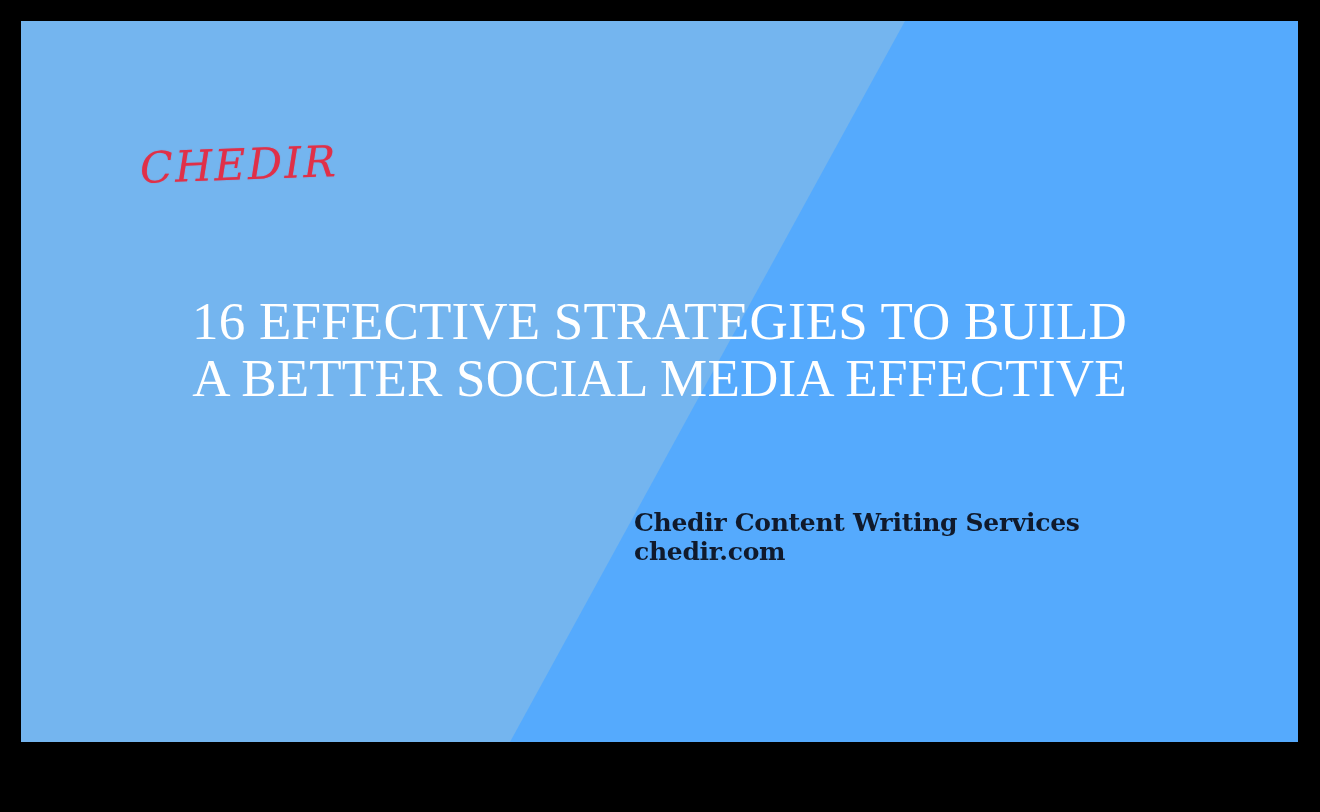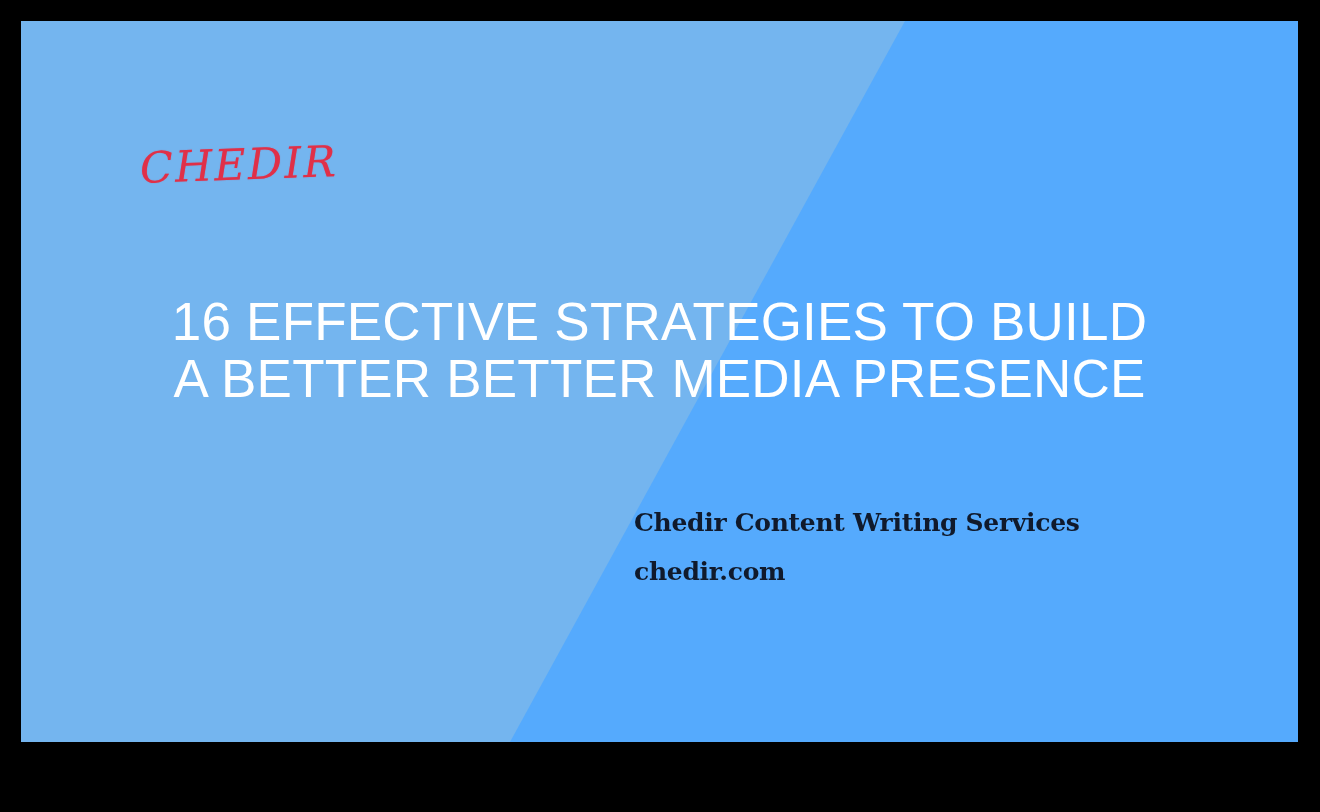--- a/index.html
+++ b/index.html
@@ -72,21 +72,21 @@
   }
 
   
   #slide-title {
     position: absolute;
     left: 0;
     right: 0;
     top: 272px;
     text-align: center;
     color: #ffffff;
-    font-family: Liberation Sans, sans-serif;
+    font-family: Liberation Serif, serif;
     font-weight: 400;
     font-size: 53px;
     line-height: 57px;
     letter-spacing: 0.2px;
     padding: 0 60px;
     box-sizing: border-box;
   }
   #slide-title .title-line {
     display: block;
     white-space: nowrap;
@@ -105,39 +105,38 @@
     font-size: 25px;
     line-height: 29px;
     letter-spacing: -0.3px;
   }
   #slide-attribution .attribution-line {
     display: block;
     white-space: nowrap;
   }
   #attribution-site {
     font-size: 25px;
-    margin-top: 20px;
   }
 </style>
 </head>
 <body>
 
 <div id="presentation-frame">
 
   <div id="slide">
 
     <div id="slide-diagonal-shape"></div>
 
     <div id="slide-content">
 
       <div id="brand-logo">CHEDIR</div>
 
       <div id="slide-title">
         <span class="title-line">16 EFFECTIVE STRATEGIES TO BUILD</span>
-        <span class="title-line">A BETTER BETTER MEDIA PRESENCE</span>
+        <span class="title-line">A BETTER SOCIAL MEDIA EFFECTIVE</span>
       </div>
 
       <div id="slide-attribution">
         <span class="attribution-line">Chedir Content Writing Services</span>
         <span class="attribution-line" id="attribution-site">chedir.com</span>
       </div>
 
     </div>
   </div>
 </div>

